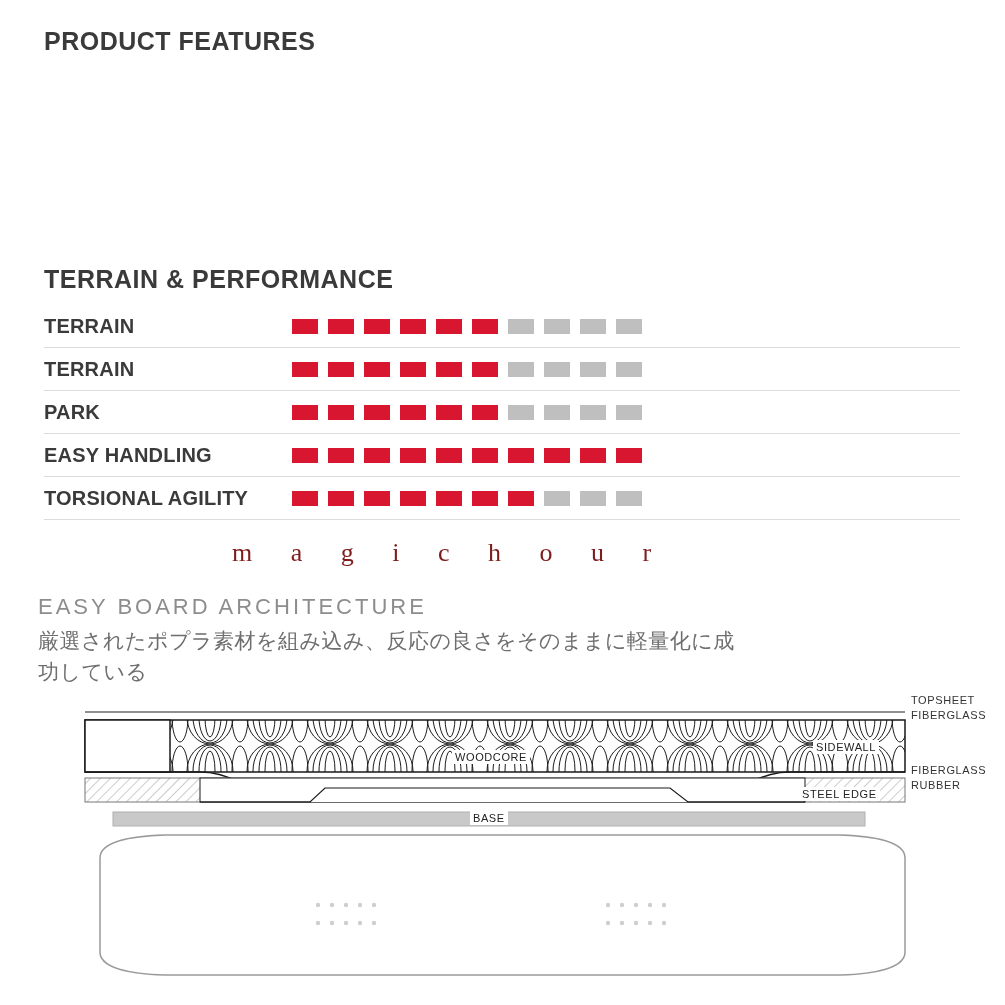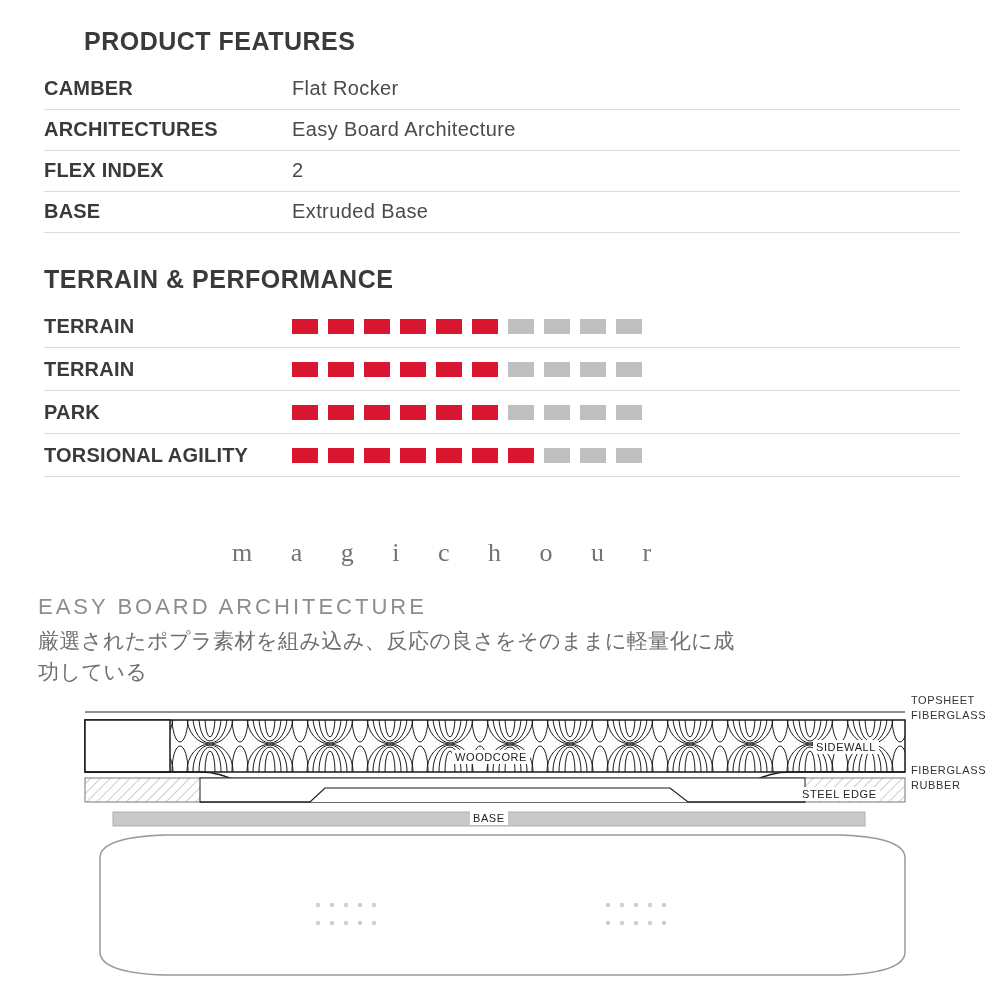--- a/index.html
+++ b/index.html
@@ -24,21 +24,21 @@
   
   .section-title {
     position: absolute;
     left: 44px;
     font-size: 25px;
     font-weight: bold;
     letter-spacing: 0.5px;
     color: #3a3a3a;
     font-family: "Liberation Sans", sans-serif;
   }
-  #features-title { top: 27px; margin-left: 40px; }
+  #features-title { top: 27px; }
   #terrain-title  { top: 265px; }
 
   
   .spec-table {
     position: absolute;
     left: 44px;
     top: 68px;
     width: 916px;
     border-collapse: collapse;
   }
@@ -102,21 +102,21 @@
   .blk.on  { background: #d8162f; }
   .blk.off { background: #bfbfbf; }
 
   
   .watermark {
     position: absolute;
     left: 232px;
     top: 538px;
     font-size: 26px;
     letter-spacing: 16px;
-    color: #737373;
+    color: #7f1d1d;
     font-family: "Liberation Serif", serif;
     white-space: nowrap;
     user-select: none;
   }
 
   
   .arch-title {
     position: absolute;
     left: 38px;
     top: 594px;
@@ -167,40 +167,20 @@
   #tag-steeledge { left: 799px; top: 97px; text-align: center; }
   #tag-base      { left: 470px; top: 121px; }
 </style>
 </head>
 <body>
 
 <div class="page">
 
   <div class="section-title" id="features-title">PRODUCT FEATURES</div>
 
-  <table class="spec-table">
-    <tbody>
-      <tr>
-        <td class="key">CAMBER</td>
-        <td class="val">Flat Rocker</td>
-      </tr>
-      <tr>
-        <td class="key">ARCHITECTURES</td>
-        <td class="val">Easy Board Architecture</td>
-      </tr>
-      <tr>
-        <td class="key">FLEX INDEX</td>
-        <td class="val">2</td>
-      </tr>
-      <tr>
-        <td class="key">BASE</td>
-        <td class="val">Extruded Base</td>
-      </tr>
-    </tbody>
-  </table>
 
   <div class="section-title" id="terrain-title">TERRAIN &amp; PERFORMANCE</div>
 
   <table class="terrain-table">
     <tbody id="terrain-body">
 
     <tr>
           <td class="label">TERRAIN</td>
           <td class="meter">
             <div class="blocks">
@@ -241,20 +221,37 @@
               <span class="blk on" style="background: rgb(216, 22, 47);"></span>
               <span class="blk on" style="background: rgb(216, 22, 47);"></span>
               <span class="blk on" style="background: rgb(216, 22, 47);"></span>
               <span class="blk on" style="background: rgb(216, 22, 47);"></span>
               <span class="blk on" style="background: rgb(216, 22, 47);"></span>
               <span class="blk on" style="background: rgb(216, 22, 47);"></span>
               <span class="blk off" style="background: rgb(191, 191, 191);"></span>
               <span class="blk off" style="background: rgb(191, 191, 191);"></span>
               <span class="blk off" style="background: rgb(191, 191, 191);"></span>
               <span class="blk off" style="background: rgb(191, 191, 191);"></span>
+            </div>
+          </td>
+        </tr>
+        <tr>
+          <td class="label">EASY HANDLING</td>
+          <td class="meter">
+            <div class="blocks">
+              <span class="blk on" style="background: rgb(216, 22, 47);"></span>
+              <span class="blk on" style="background: rgb(216, 22, 47);"></span>
+              <span class="blk on" style="background: rgb(216, 22, 47);"></span>
+              <span class="blk on" style="background: rgb(216, 22, 47);"></span>
+              <span class="blk on" style="background: rgb(216, 22, 47);"></span>
+              <span class="blk on" style="background: rgb(216, 22, 47);"></span>
+              <span class="blk on" style="background: rgb(216, 22, 47);"></span>
+              <span class="blk on" style="background: rgb(216, 22, 47);"></span>
+              <span class="blk on" style="background: rgb(216, 22, 47);"></span>
+              <span class="blk on" style="background: rgb(216, 22, 47);"></span>
             </div>
           </td>
         </tr>
         <tr>
           <td class="label">TORSIONAL AGILITY</td>
           <td class="meter">
             <div class="blocks">
               <span class="blk on" style="background: rgb(216, 22, 47);"></span>
               <span class="blk on" style="background: rgb(216, 22, 47);"></span>
               <span class="blk on" style="background: rgb(216, 22, 47);"></span>

